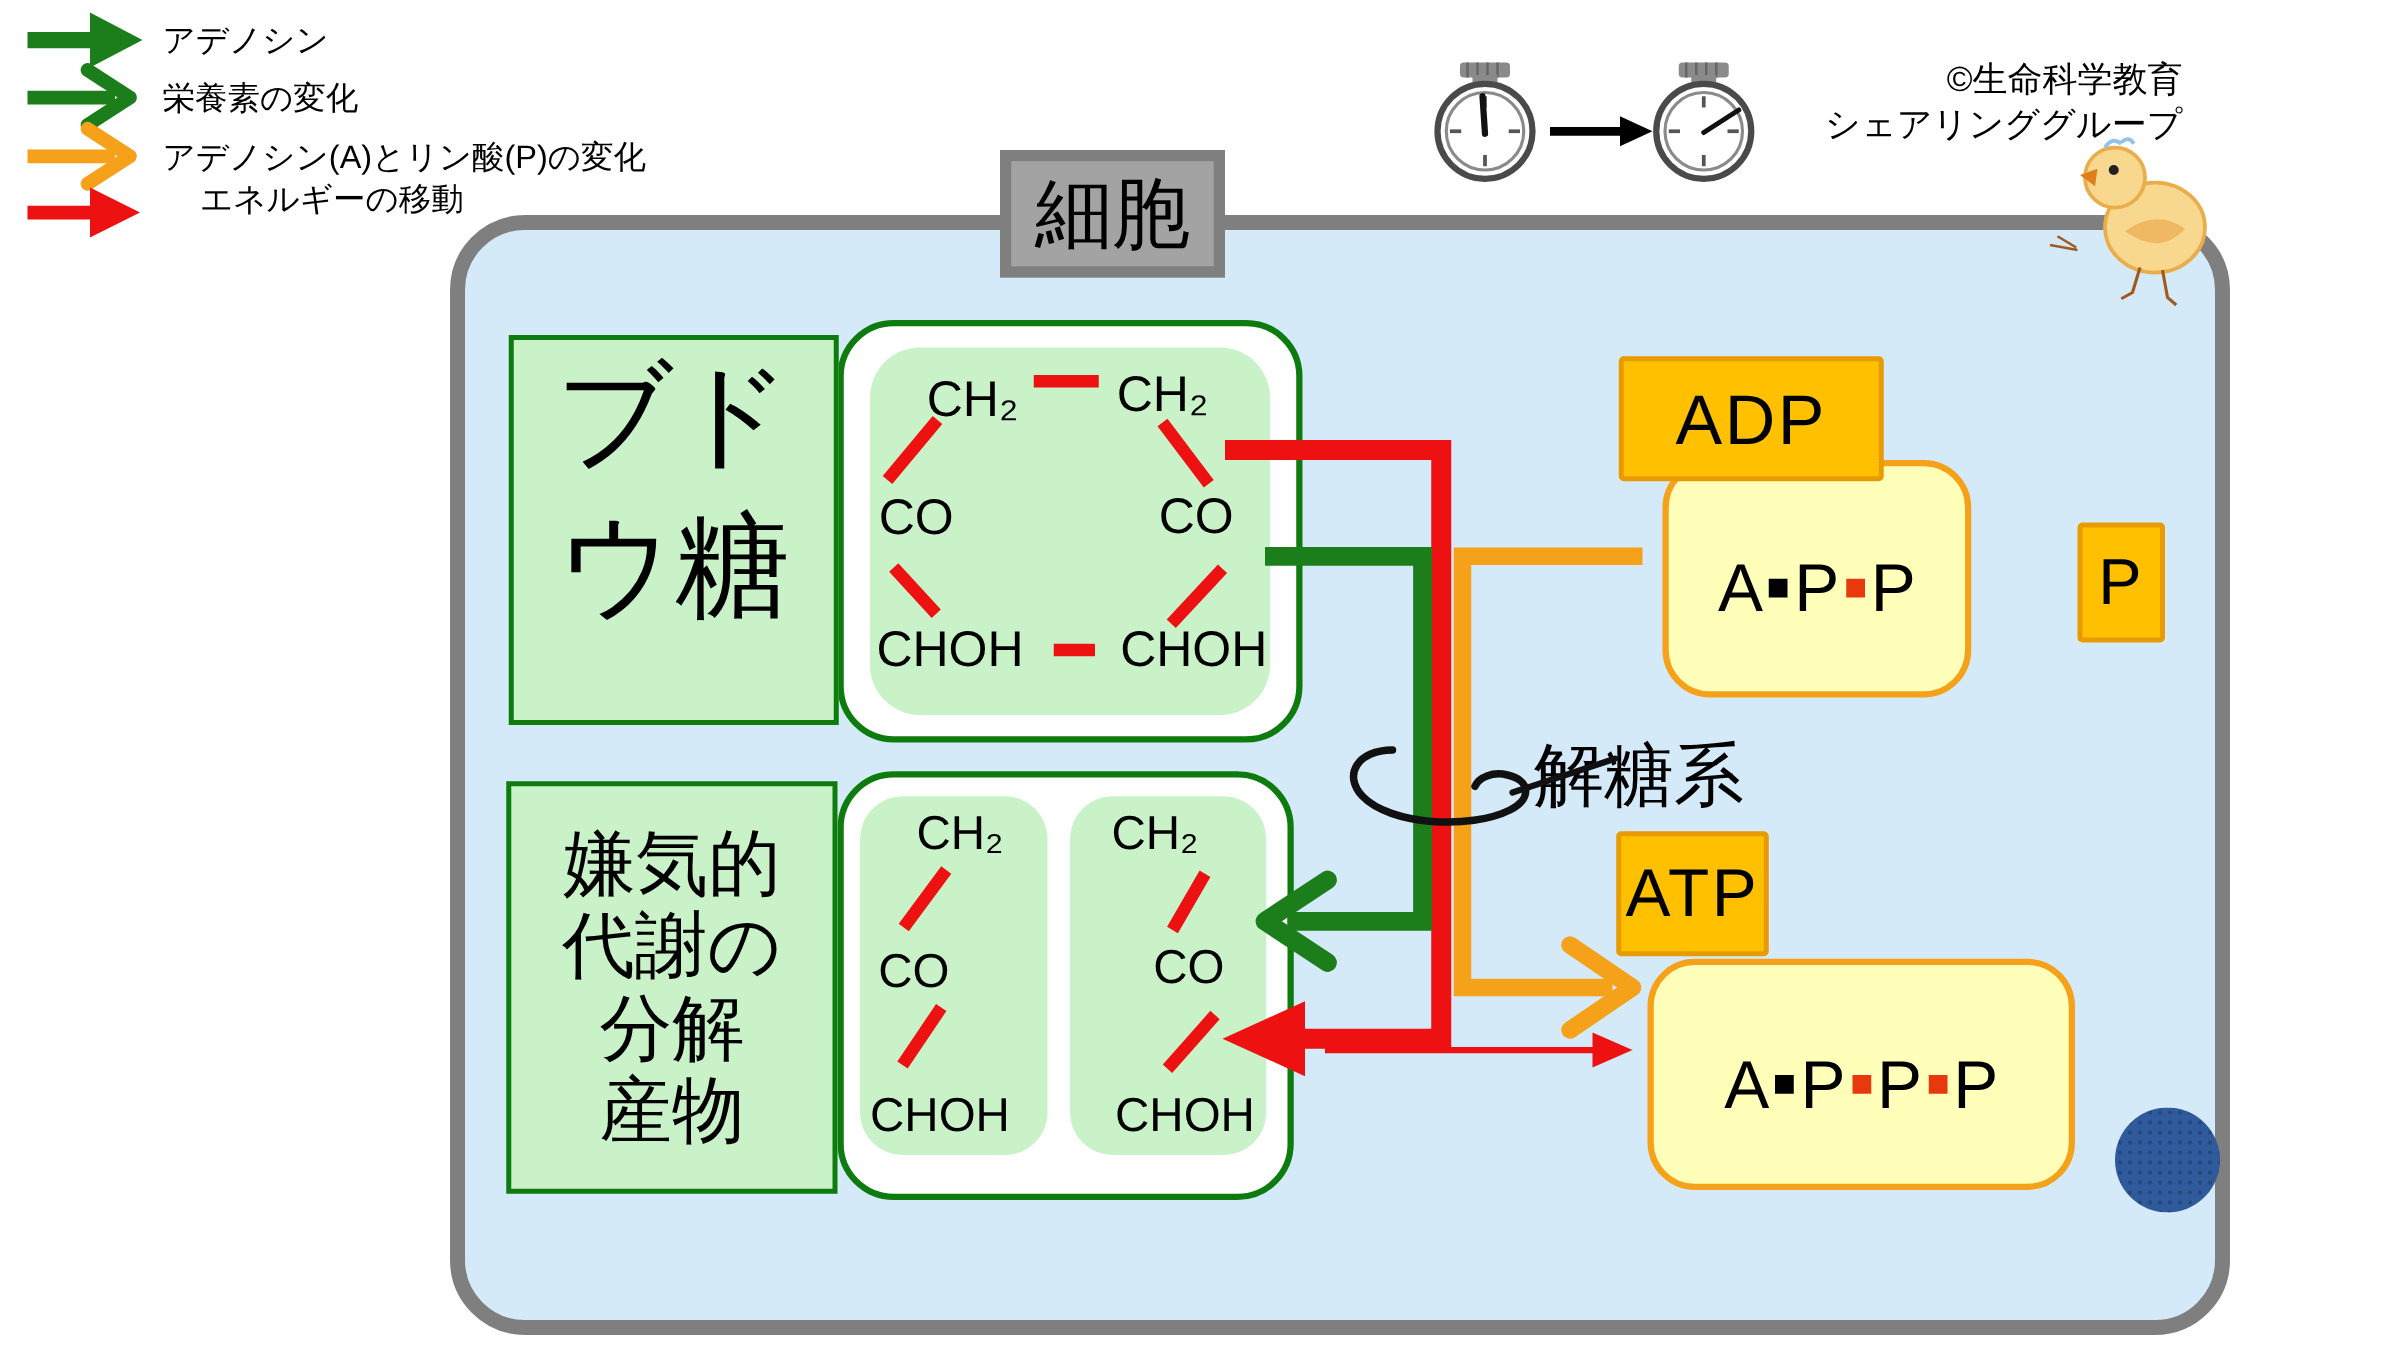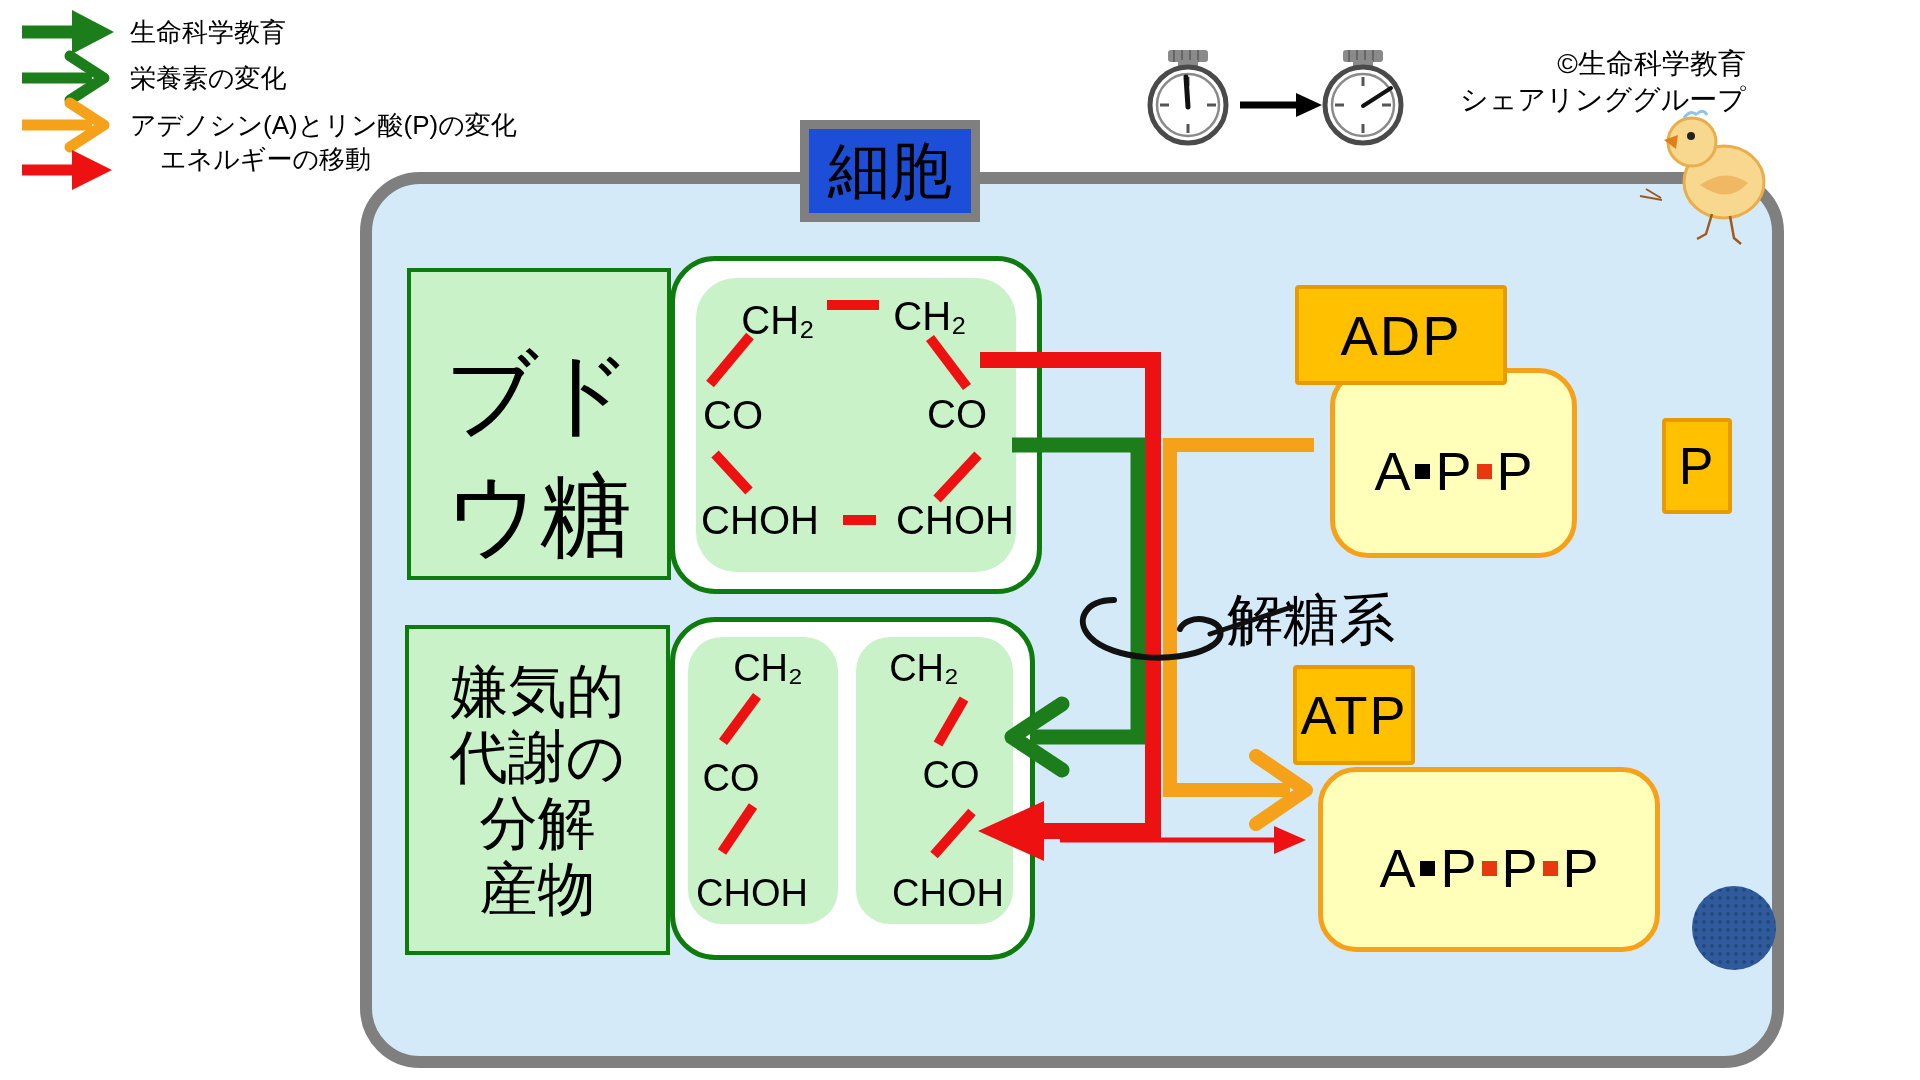--- a/index.html
+++ b/index.html
@@ -2,27 +2,27 @@
 <html><head>
 <meta charset="utf-8">
 <style>
   html,body{margin:0;padding:0;background:#fff;}
   .stage{position:relative;width:1920px;height:1080px;background:#fff;overflow:hidden;
          font-family:"Liberation Sans","DejaVu Sans",sans-serif;color:#000;}
   .abs{position:absolute;box-sizing:border-box;}
   
   .cell{left:360px;top:172px;width:1424px;height:896px;background:#D5EAF8;
         border:12px solid #7F7F7F;border-radius:60px;z-index:1;}
-  .cell-label{left:800px;top:120px;width:180px;height:102px;background:#1d4ed8;border:9px solid #7F7F7F;
+  .cell-label{left:800px;top:120px;width:180px;height:102px;background:#a3a3a3;border:9px solid #7F7F7F;
         display:flex;align-items:center;justify-content:center;font-size:62px;z-index:6;}
   .green-box{background:#C9F2C9;border:4px solid #0E7B0E;z-index:5;}
   .white-box{background:#fff;border:5px solid #0E7B0E;border-radius:45px;z-index:4;}
   .panel{background:#C9F2C9;border-radius:34px;z-index:5;}
   .glucose-label{left:407px;top:268px;width:264px;height:312px;display:flex;flex-direction:column;
-        align-items:center;justify-content:flex-end;font-size:92px;line-height:1.32;}
+        align-items:center;justify-content:flex-start;font-size:92px;line-height:1.32;}
   .prod-label{left:405px;top:625px;width:265px;height:330px;display:flex;flex-direction:column;
         align-items:center;justify-content:center;font-size:58px;line-height:66px;}
   .orange-tag{background:#FFC000;border:4px solid #E89B00;border-radius:4px;display:flex;
         align-items:center;justify-content:center;z-index:7;letter-spacing:2px;}
   .yellow-box{background:#FFFFB9;border:5px solid #F5A11A;border-radius:38px;display:flex;
         align-items:center;justify-content:center;z-index:6;}
   .formula{font-size:54px;white-space:nowrap;margin-top:16px;}
   .sq{display:inline-block;width:15px;height:15px;margin:0 5px;vertical-align:middle;position:relative;top:-4px;}
   .sq-black{background:#000;}
   .sq-red{background:#E8380D;}
@@ -93,21 +93,21 @@
 
   <div class="abs orange-tag" style="left:1293px;top:665px;width:122px;height:100px;font-size:54px;">
     <span>ATP</span>
   </div>
   <div class="abs yellow-box" style="left:1318px;top:767px;width:342px;height:185px;">
     <span class="formula"><span>A</span><span class="sq sq-black"></span><span>P</span><span class="sq sq-red"></span><span>P</span><span class="sq sq-red"></span><span>P</span></span>
   </div>
 
   <div class="abs blue-circle"></div>
 
-  <div class="legend-text" style="top:15px;">生命科学教育</div>
+  <div class="legend-text" style="top:15px;">アデノシン</div>
   <div class="legend-text" style="top:61px;">栄養素の変化</div>
   <div class="legend-text" style="top:108px;">アデノシン(A)とリン酸(P)の変化</div>
   <div class="legend-text" style="top:142px;margin-left:30px;">エネルギーの移動</div>
 
   <div class="copyright">
     <div>©生命科学教育</div>
     <div>シェアリンググループ</div>
   </div>
 
   <svg class="overlay" width="1920" height="1080" viewBox="0 0 1920 1080">

